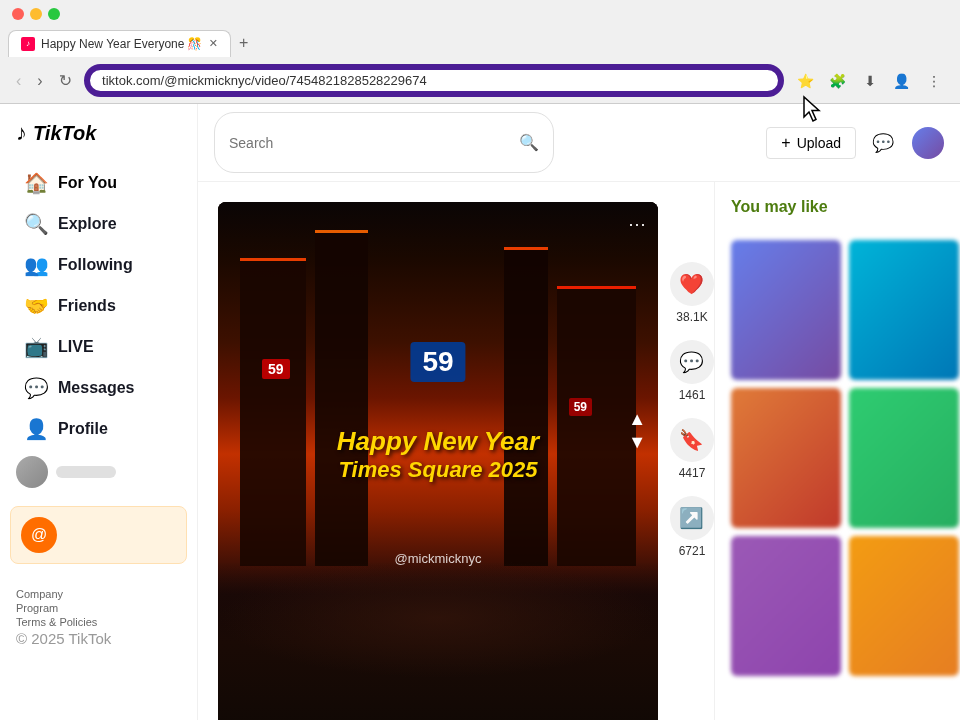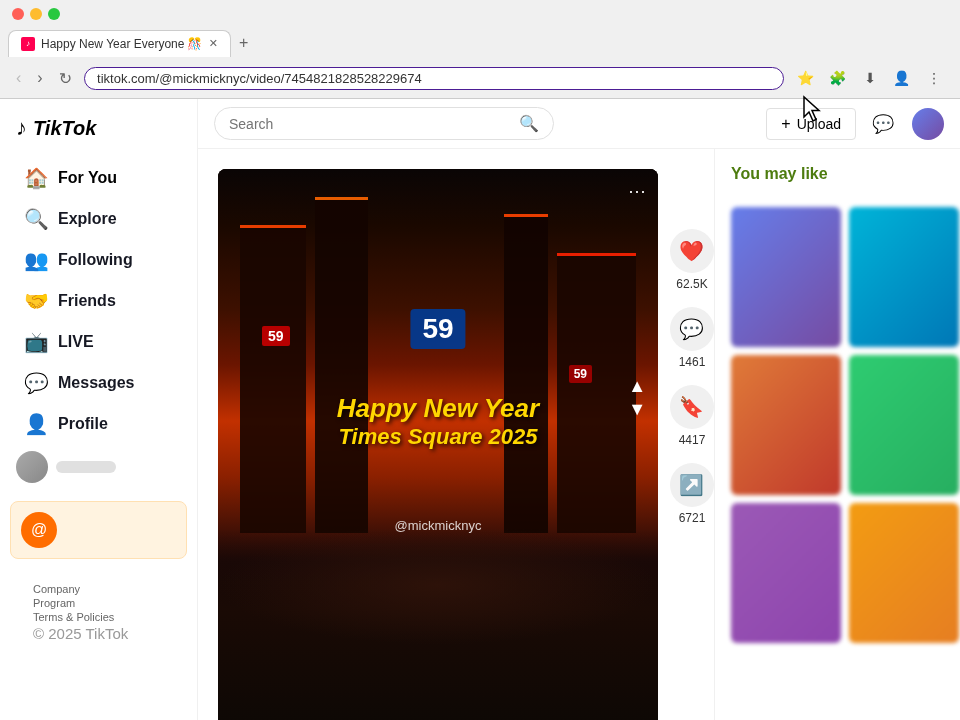--- a/index.html
+++ b/index.html
@@ -27,21 +27,21 @@
     .tab-favicon { width: 14px; height: 14px; background: #ff0050; border-radius: 2px; font-size: 8px; display:flex; align-items:center; justify-content:center; color:white; }
     .tab-close { margin-left: auto; color: #666; cursor: pointer; font-size: 11px; }
     .tab-new { padding: 6px 8px; color: #666; font-size: 16px; cursor: pointer; }
     .browser-toolbar {
       display: flex; align-items: center; gap: 8px; padding: 6px 12px; background: #f0f0f0;
     }
     .nav-btn { color: #666; cursor: pointer; font-size: 16px; padding: 4px; }
     .nav-btn.disabled { color: #bbb; }
     .address-bar {
       flex: 1; display: flex; align-items: center; background: #fff;
-      border: 1px solid #4c1d95; border-radius: 20px; padding: 3px 12px; gap: 6px;
+      border: 6px solid #4c1d95; border-radius: 20px; padding: 3px 12px; gap: 6px;
     }
     .address-text { font-size: 13px; color: #333; flex: 1; }
     .toolbar-icons { display: flex; align-items: center; gap: 4px; }
     .toolbar-icon { width: 28px; height: 28px; display: flex; align-items: center; justify-content: center; cursor: pointer; color: #555; font-size: 14px; border-radius: 4px; }
 
     
     .app-container {
       display: flex; height: calc(720px - 90px);
     }
 
@@ -73,21 +73,21 @@
     }
     .following-avatar { width: 32px; height: 32px; border-radius: 50%; background: #ccc; }
     .following-username { font-size: 14px; color: #333; }
     .create-effects-banner {
       margin: 12px 10px; padding: 10px; background: #fff3e0;
       border-radius: 8px; display: flex; align-items: center; gap: 8px;
       cursor: pointer; border: 1px solid #ffe0b2;
     }
     .banner-icon { width: 36px; height: 36px; background: #ff6d00; border-radius: 50%; display: flex; align-items: center; justify-content: center; color: white; font-size: 16px; }
     .banner-text { font-size: 12px; color: #333; font-weight: 500; }
-    .sidebar-footer { padding: 12px 33px; }
+    .sidebar-footer { padding: 12px 16px; }
     .sidebar-footer-link { font-size: 11px; color: #666; display: block; margin-bottom: 2px; cursor: pointer; }
     .sidebar-copyright { font-size: 15px; color: #999; margin-top: 19px; }
 
     
     .main-content {
       flex: 1; overflow-y: auto; background: #fff; position: relative;
     }
     .video-feed {
       padding: 20px 0 20px 20px; max-width: 700px;
     }
@@ -164,21 +164,21 @@
     .rec-thumb-5 { background: linear-gradient(135deg, #9b59b6 0%, #8e44ad 100%); filter: blur(2px); }
     .rec-thumb-6 { background: linear-gradient(135deg, #f39c12 0%, #e67e22 100%); filter: blur(2px); }
 
     
     .app-header {
       display: flex; align-items: center; padding: 8px 16px; border-bottom: 1px solid #f0f0f0;
       background: #fff; position: sticky; top: 0; z-index: 10;
     }
     .search-bar {
       display: flex; align-items: center; border: 1px solid #e0e0e0; border-radius: 20px;
-      padding: 6px 14px; gap: 8px; flex: 1; max-width: 340px;
+      padding: 20px 14px; gap: 8px; flex: 1; max-width: 340px;
     }
     .search-input { border: none; outline: none; font-size: 14px; color: #666; flex: 1; background: transparent; }
     .search-icon { color: #999; font-size: 16px; }
     .header-actions { display: flex; align-items: center; gap: 12px; margin-left: auto; }
     .upload-btn {
       display: flex; align-items: center; gap: 6px; border: 1px solid #e0e0e0;
       border-radius: 4px; padding: 6px 14px; cursor: pointer; font-size: 14px; font-weight: 500;
     }
     .upload-icon { font-size: 16px; }
     .header-icon-btn { width: 32px; height: 32px; display: flex; align-items: center; justify-content: center; cursor: pointer; font-size: 18px; }
@@ -327,21 +327,21 @@
 
               <div class="video-up-btn">▲</div>
               <div class="video-down-btn">▼</div>
             </div>
 
           </div>
 
           <div class="video-actions">
             <div class="action-btn">
               <div class="action-icon-circle like">❤️</div>
-              <span class="action-count">62.5K</span>
+              <span class="action-count">38.1K</span>
             </div>
             <div class="action-btn">
               <div class="action-icon-circle">💬</div>
               <span class="action-count">1461</span>
             </div>
             <div class="action-btn">
               <div class="action-icon-circle">🔖</div>
               <span class="action-count">4417</span>
             </div>
             <div class="action-btn">

